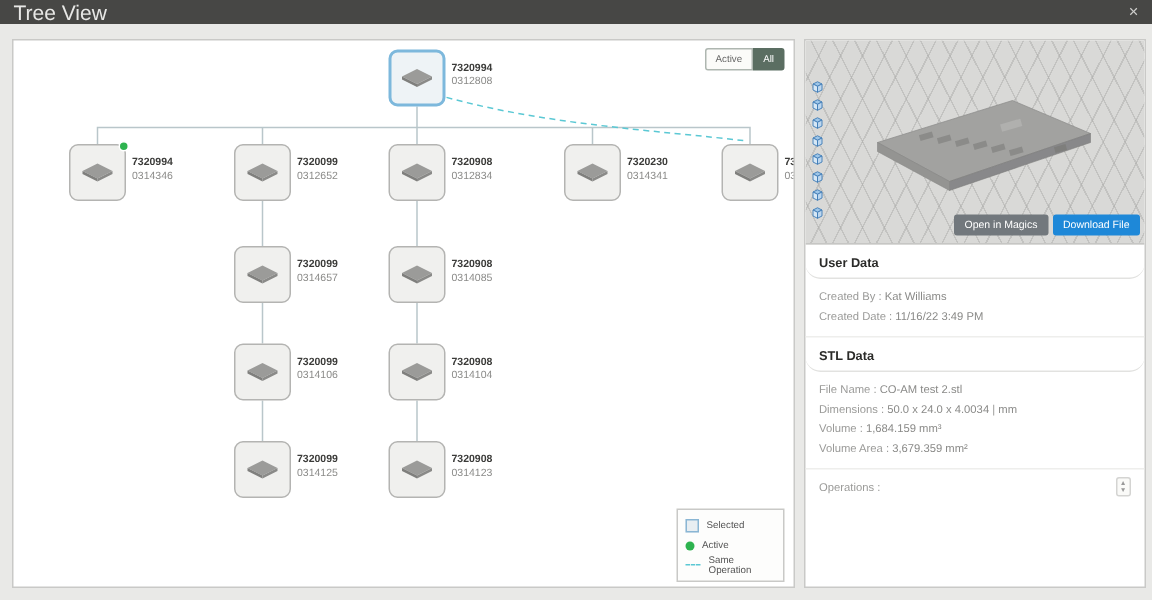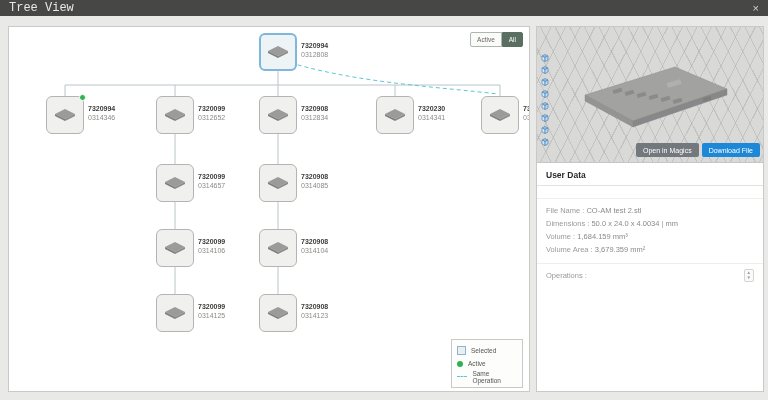--- a/index.html
+++ b/index.html
@@ -2,21 +2,21 @@
 <html><head>
 <meta charset="utf-8">
 <style>
   * { box-sizing: border-box; margin: 0; padding: 0; }
   body { font-family: "Liberation Sans", sans-serif; }
   .app { position: relative; width: 768px; height: 400px; background: #e9e9e7; overflow: hidden; }
 
   
   .titlebar { position: absolute; top: 0; left: 0; right: 0; height: 16px; background: #474745;
     color: #e8e8e6; display: flex; align-items: center; justify-content: space-between; padding: 0 9px; }
-  .titlebar .title { font-size: 12px; font-family: Liberation Mono, monospace; }
+  .titlebar .title { font-size: 14px; }
   .titlebar .close { font-size: 11px; color: #d0d0ce; cursor: pointer; line-height: 10px; }
 
   
   .tree-panel { position: absolute; left: 8px; top: 26px; width: 522px; height: 366px;
     background: #fff; border: 1px solid #c9c9c7; overflow: hidden; }
   .detail-panel { position: absolute; left: 536px; top: 26px; width: 228px; height: 366px;
     background: #fff; border: 1px solid #c9c9c7; overflow: hidden; }
 
   
   .toggle { position: absolute; top: 5px; right: 6px; display: flex; z-index: 5; }
@@ -54,21 +54,21 @@
   .viewer-toolbar { position: absolute; left: 3px; top: 26px; display: flex; flex-direction: column; gap: 2px; z-index: 3; }
   .cube-icon { width: 10px; height: 10px; cursor: pointer; }
   .model { position: absolute; left: 38px; top: 28px; }
   .viewer-buttons { position: absolute; right: 3px; bottom: 5px; display: flex; gap: 3px; z-index: 3; }
   .viewer-buttons .vbtn { font-size: 7px; color: #fff; padding: 3.5px 7px; border-radius: 2px; cursor: pointer; }
   .vbtn.magics { background: #72787d; }
   .vbtn.download { background: #1e88d8; }
 
   
   .section-header { font-size: 8.5px; font-weight: bold; color: #2b2b29; padding: 7px 9px 5px;
-    border-bottom: 1px solid #e2e2e0; }
+    border-bottom: 1px solid #e2e2e0; border-radius: 10px; }
   .section-body { padding: 5px 9px 7px; border-bottom: 1px solid #eeeeec; }
   .detail-row { font-size: 7.5px; color: #9a9a98; line-height: 13px; white-space: nowrap; }
   .detail-row .lbl { color: #9a9a98; }
   .detail-row .val { color: #8a8a88; }
   .ops-row { display: flex; justify-content: space-between; align-items: flex-end; gap: 12px; }
   .stepper { display: flex; flex-direction: column; border: 1px solid #d4d4d2; border-radius: 2px;
     font-size: 4.5px; color: #999; line-height: 4.5px; padding: 1px 2px; cursor: pointer; background: #fafaf8; }
 </style>
 </head>
 <body>
@@ -346,22 +346,31 @@
       </svg>
 
       <div class="viewer-buttons">
         <span class="vbtn magics">Open in Magics</span>
         <span class="vbtn download">Download File</span>
       </div>
     </div>
 
     <div class="section-header">User Data</div>
     <div class="section-body">
-    </div>
-
+      <div class="detail-row">
+        <span class="lbl">Created By :</span>
+        <span class="val">Kat Williams</span>
+      </div>
+      <div class="detail-row">
+        <span class="lbl">Created Date :</span>
+        <span class="val">11/16/22 3:49 PM</span>
+      </div>
+    </div>
+
+    <div class="section-header">STL Data</div>
     <div class="section-body">
       <div class="detail-row">
         <span class="lbl">File Name :</span>
         <span class="val">CO-AM test 2.stl</span>
       </div>
       <div class="detail-row">
         <span class="lbl">Dimensions :</span>
         <span class="val">50.0 x 24.0 x 4.0034</span>
         <span class="lbl">|</span>
         <span class="val">mm</span>

